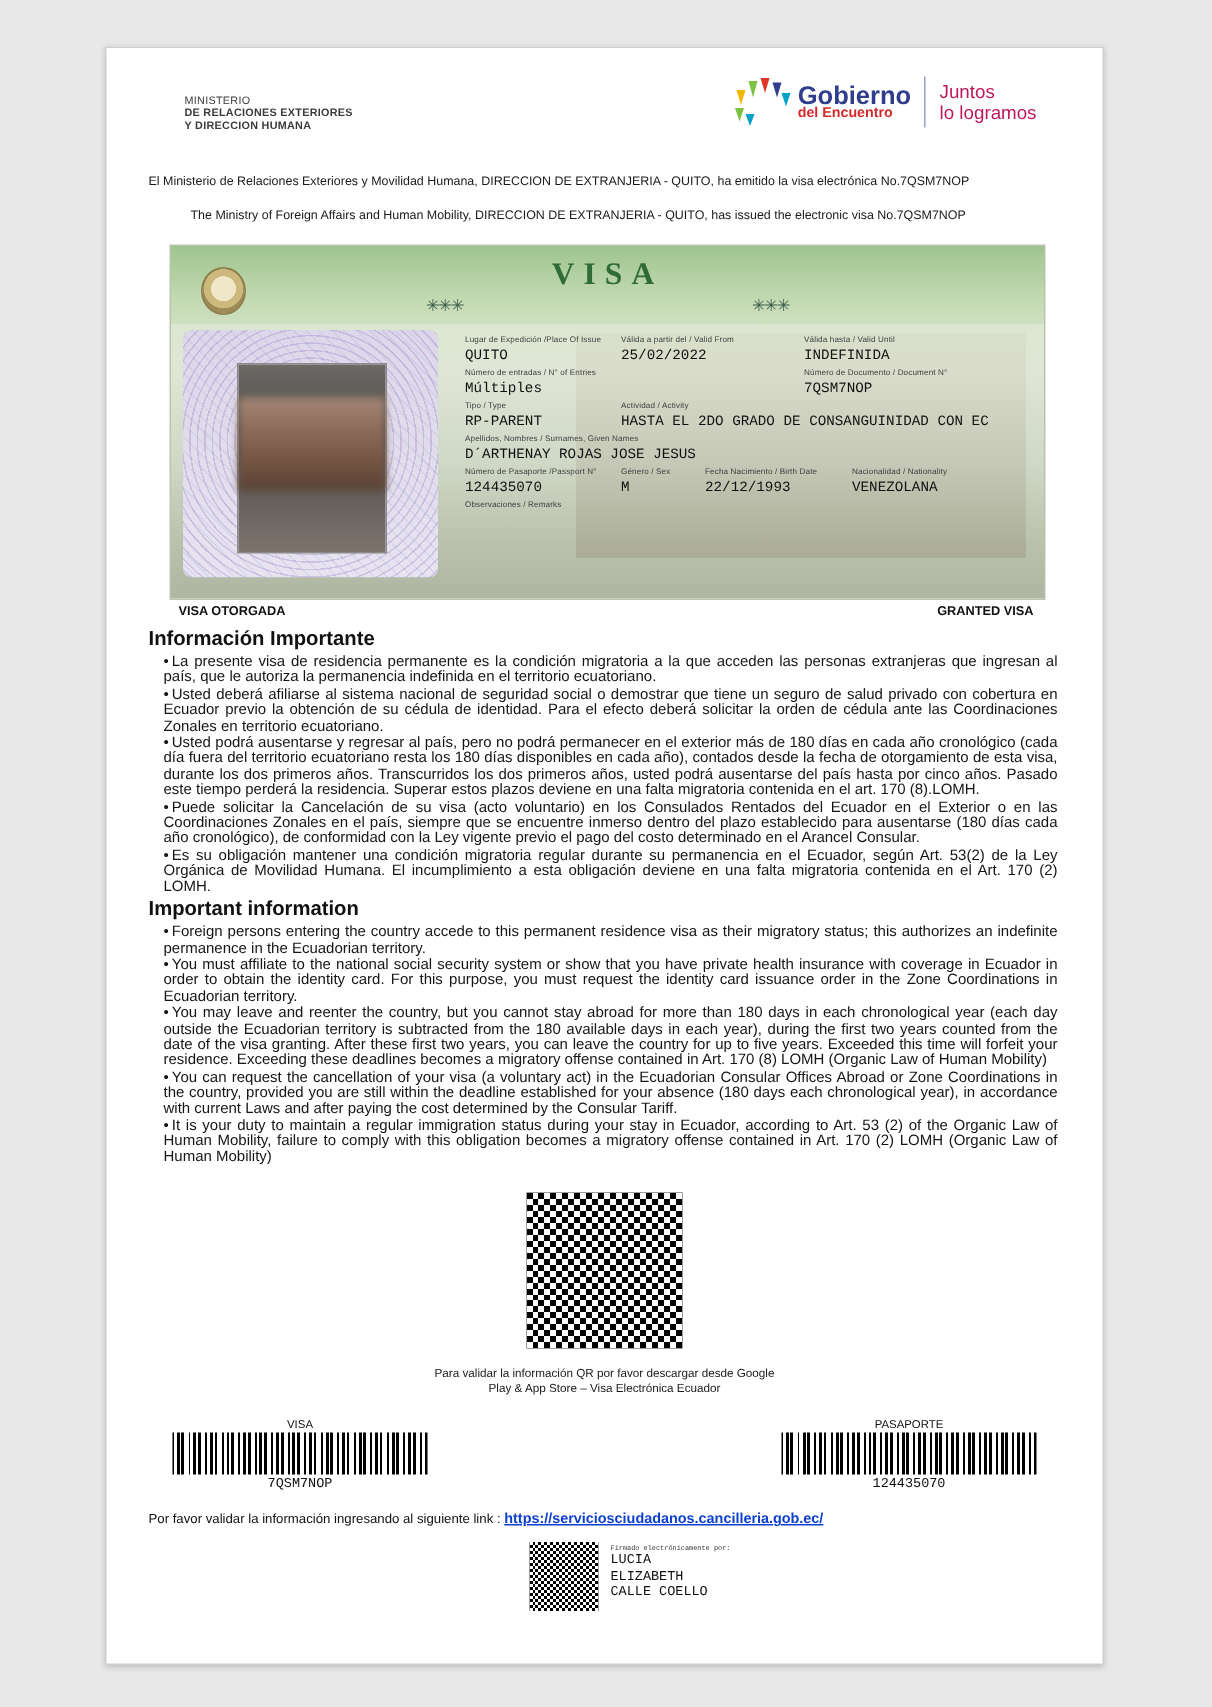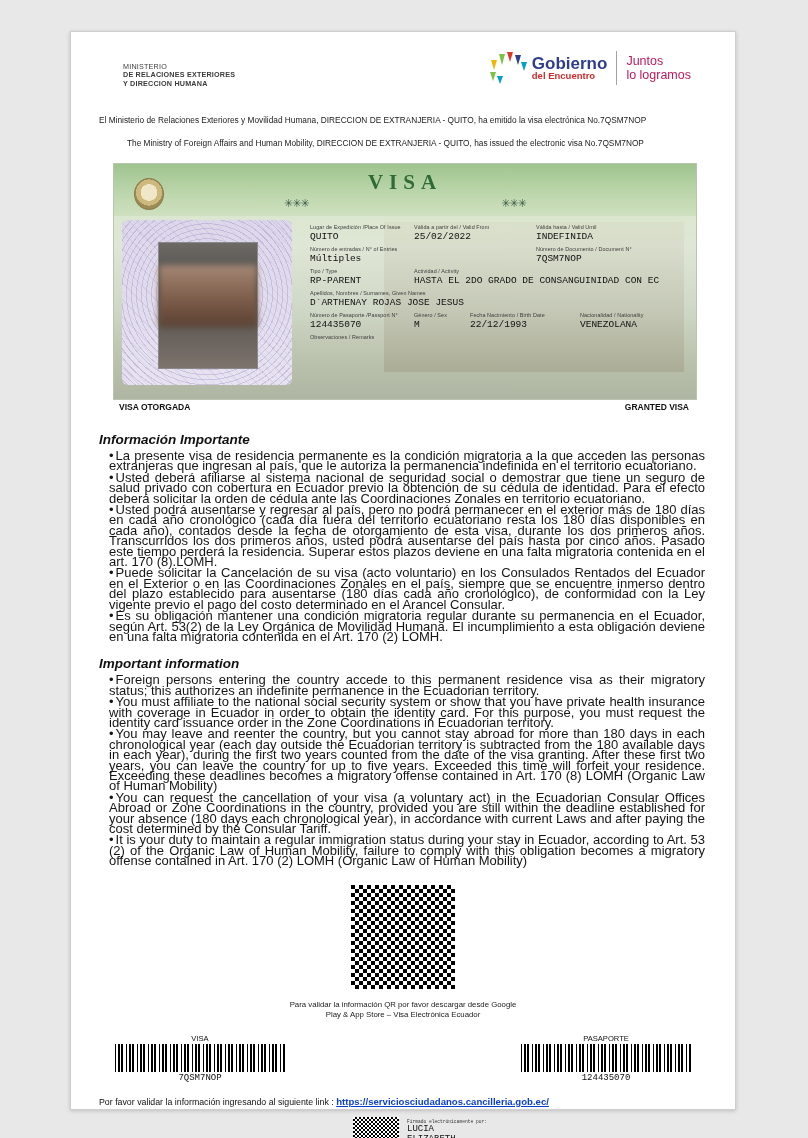--- a/index.html
+++ b/index.html
@@ -60,23 +60,23 @@
   .flab{font-size:5.4px;color:#3d3d3d;letter-spacing:.1px;}
   .fval{font-family:"Liberation Mono",monospace;font-size:9.5px;color:#111;margin-top:1px;}
   .c1{position:absolute;left:0;width:96px;}
   .c2{position:absolute;left:104px;width:110px;}
   .c3{position:absolute;left:226px;width:155px;}
   .visa-foot{position:absolute;left:0;bottom:0;width:584px;height:16px;}
   .vf-left{position:absolute;left:6px;top:0;font-size:8.5px;font-weight:bold;color:#111;}
   .vf-right{position:absolute;right:8px;top:0;font-size:8.5px;font-weight:bold;color:#111;}
 
   
-  h2.sec{margin:14px 0 4px 14px;font-size:13.5px;font-weight:bold;color:#111;font-style:italic;}
+  h2.sec{margin:0 0 4px 14px;font-size:13.5px;font-weight:bold;color:#111;}
   ul.bul{margin:0 16px 0 24px;padding:0;list-style:none;}
-  ul.bul li{font-size:13px;line-height:10.4px;color:#151515;text-align:justify;margin-bottom:1px;}
+  ul.bul li{font-size:10px;line-height:10.4px;color:#151515;text-align:justify;margin-bottom:1px;}
   ul.bul li:before{content:"\2022";margin-right:2px;}
 
   
   .qr-area{margin-top:18px;text-align:center;}
   .qr{display:inline-block;width:104px;height:104px;
       background-color:#fff;
       background-image:
         repeating-linear-gradient(90deg,#000 0 4px,#fff 4px 8px),
         repeating-linear-gradient(0deg,#000 0 4px,#fff 4px 8px);
       background-blend-mode:difference;}
@@ -208,21 +208,21 @@
                 <div class="fval">124435070</div>
               </div>
           <div class="c2" style="width:60px">
                 <div class="flab">Género / Sex</div>
                 <div class="fval">M</div>
               </div>
           <div class="c2" style="left:160px;width:90px">
                 <div class="flab">Fecha Nacimiento / Birth Date</div>
                 <div class="fval">22/12/1993</div>
               </div>
-          <div class="c3" style="left:270px">
+          <div class="c3" style="left:258px">
                 <div class="flab">Nacionalidad / Nationality</div>
                 <div class="fval">VENEZOLANA</div>
               </div>
         </div>
         <div class="frow" style="height:12px">
           <div class="c1" style="width:200px">
                 <div class="flab">Observaciones / Remarks</div>
               </div>
         </div>
       </div>

